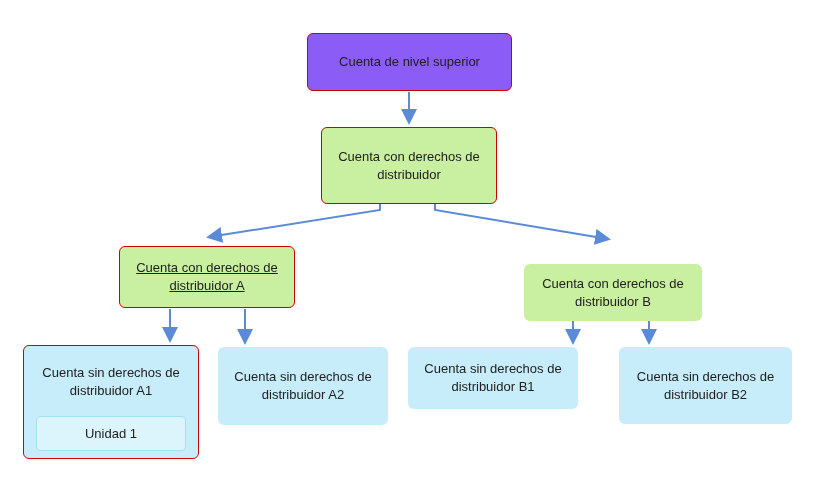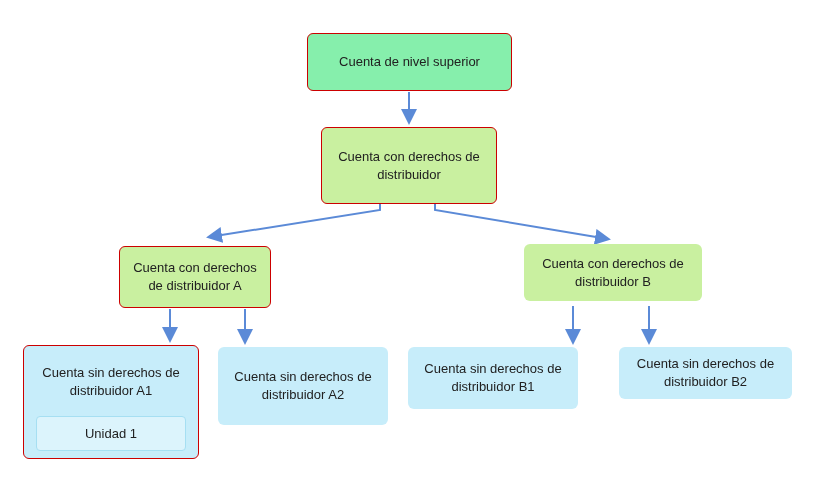--- a/index.html
+++ b/index.html
@@ -27,21 +27,21 @@
     border-radius: 6px;
     display: flex;
     align-items: center;
     justify-content: center;
     text-align: center;
     font-size: 13px;
     line-height: 18px;
     color: #212121;
     padding: 4px 10px;
   }
-  .node.fill-top      { background: #86efac; text-align: right; }
+  .node.fill-top      { background: #8b5cf6; text-align: right; }
   .node.fill-rights   { background: #C9F0A0; }
   .node.fill-norights { background: #C7EDFA; }
   .node.highlight     { border: 1.5px solid #CC0000; }
   .node.plain         { border: 1.5px solid transparent; }
 
   
   .node.with-unit {
     flex-direction: column;
     justify-content: center;
     padding-top: 15px;
@@ -82,40 +82,40 @@
   </svg>
 
   <div class="node fill-top highlight" style="left:307px; top:33px; width:205px; height:58px;">
     <span>Cuenta de nivel superior</span>
   </div>
 
   <div class="node fill-rights highlight" style="left:321px; top:127px; width:176px; height:77px;">
     <span>Cuenta con derechos de distribuidor</span>
   </div>
 
-  <div class="node fill-rights highlight" style="left:119px; top:246px; width:152px; height:62px;">
+  <div class="node fill-rights highlight" style="left:119px; top:246px; width:176px; height:62px;text-decoration:underline;">
     <span>Cuenta con derechos de distribuidor A</span>
   </div>
 
-  <div class="node fill-rights plain" style="left:524px; top:244px; width:178px; height:57px;">
+  <div class="node fill-rights plain" style="left:524px; top:264px; width:178px; height:57px;">
     <span>Cuenta con derechos de distribuidor B</span>
   </div>
 
   <div class="node fill-norights highlight with-unit" style="left:23px; top:345px; width:176px; height:114px;">
     <span>Cuenta sin derechos de distribuidor A1</span>
     <div class="unit-box">
       <span>Unidad 1</span>
     </div>
   </div>
 
   <div class="node fill-norights plain" style="left:218px; top:347px; width:170px; height:78px;">
     <span>Cuenta sin derechos de distribuidor A2</span>
   </div>
 
   <div class="node fill-norights plain" style="left:408px; top:347px; width:170px; height:62px;">
     <span>Cuenta sin derechos de distribuidor B1</span>
   </div>
 
-  <div class="node fill-norights plain" style="left:619px; top:347px; width:173px; height:52px;">
+  <div class="node fill-norights plain" style="left:619px; top:347px; width:173px; height:77px;">
     <span>Cuenta sin derechos de distribuidor B2</span>
   </div>
 
 </div>
 
 </body></html>

